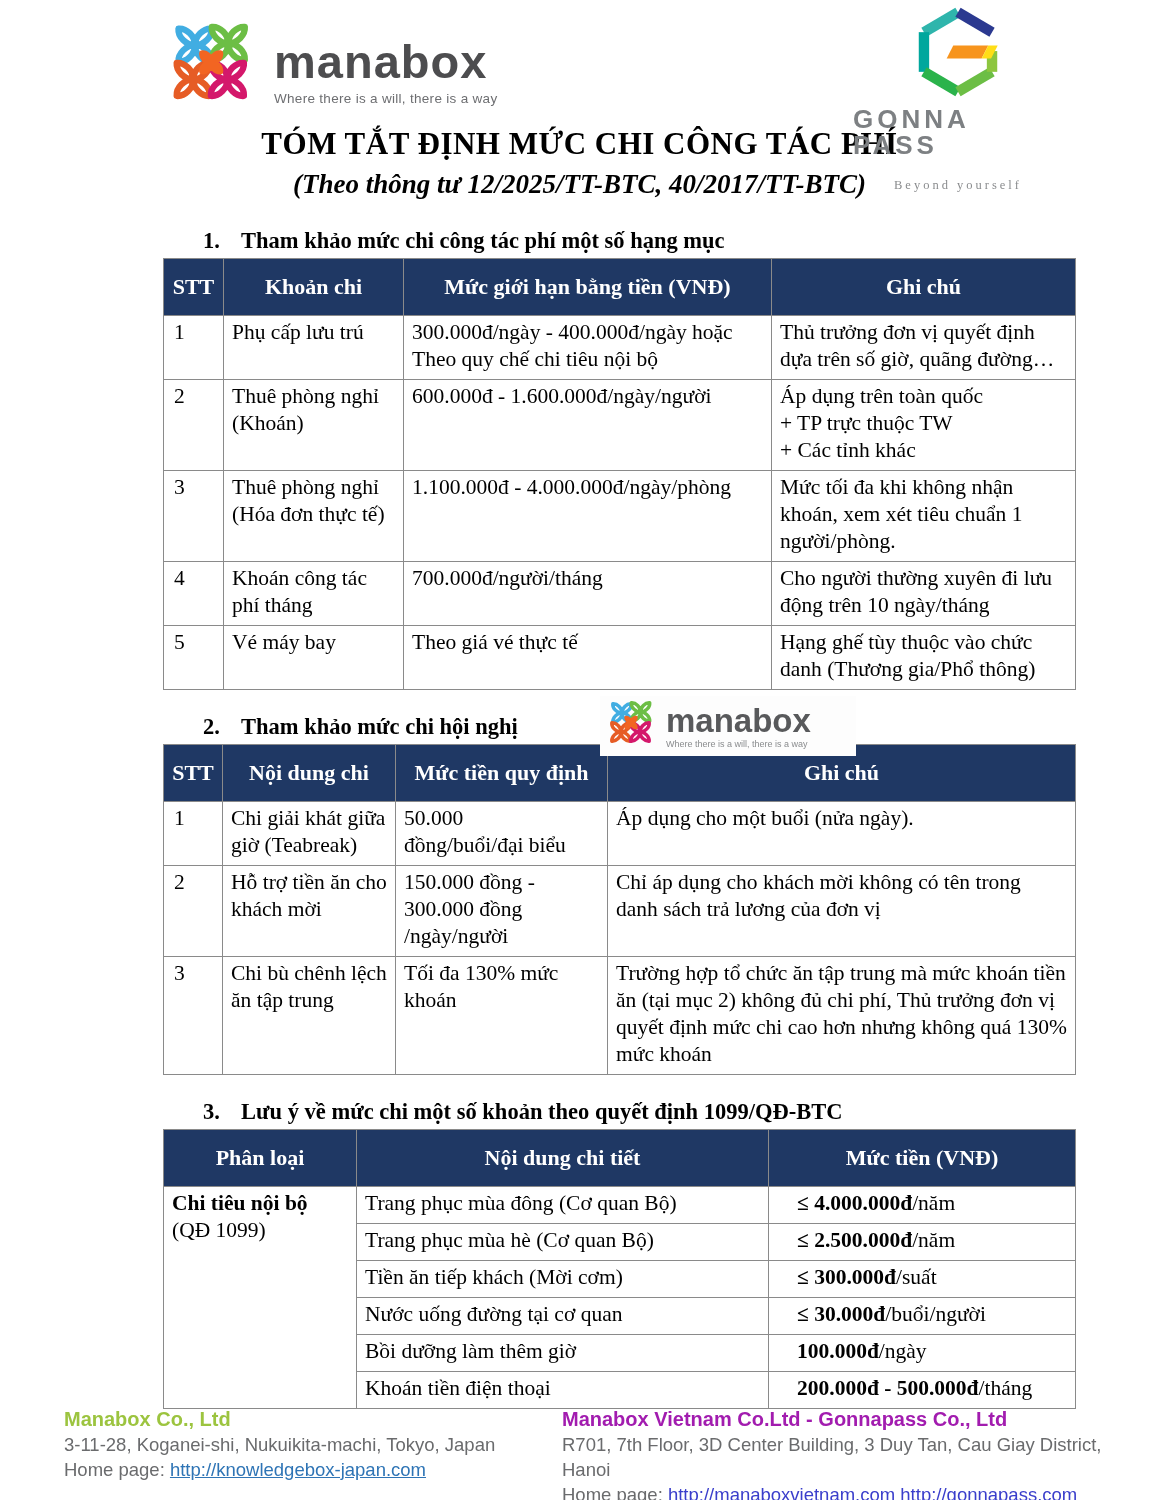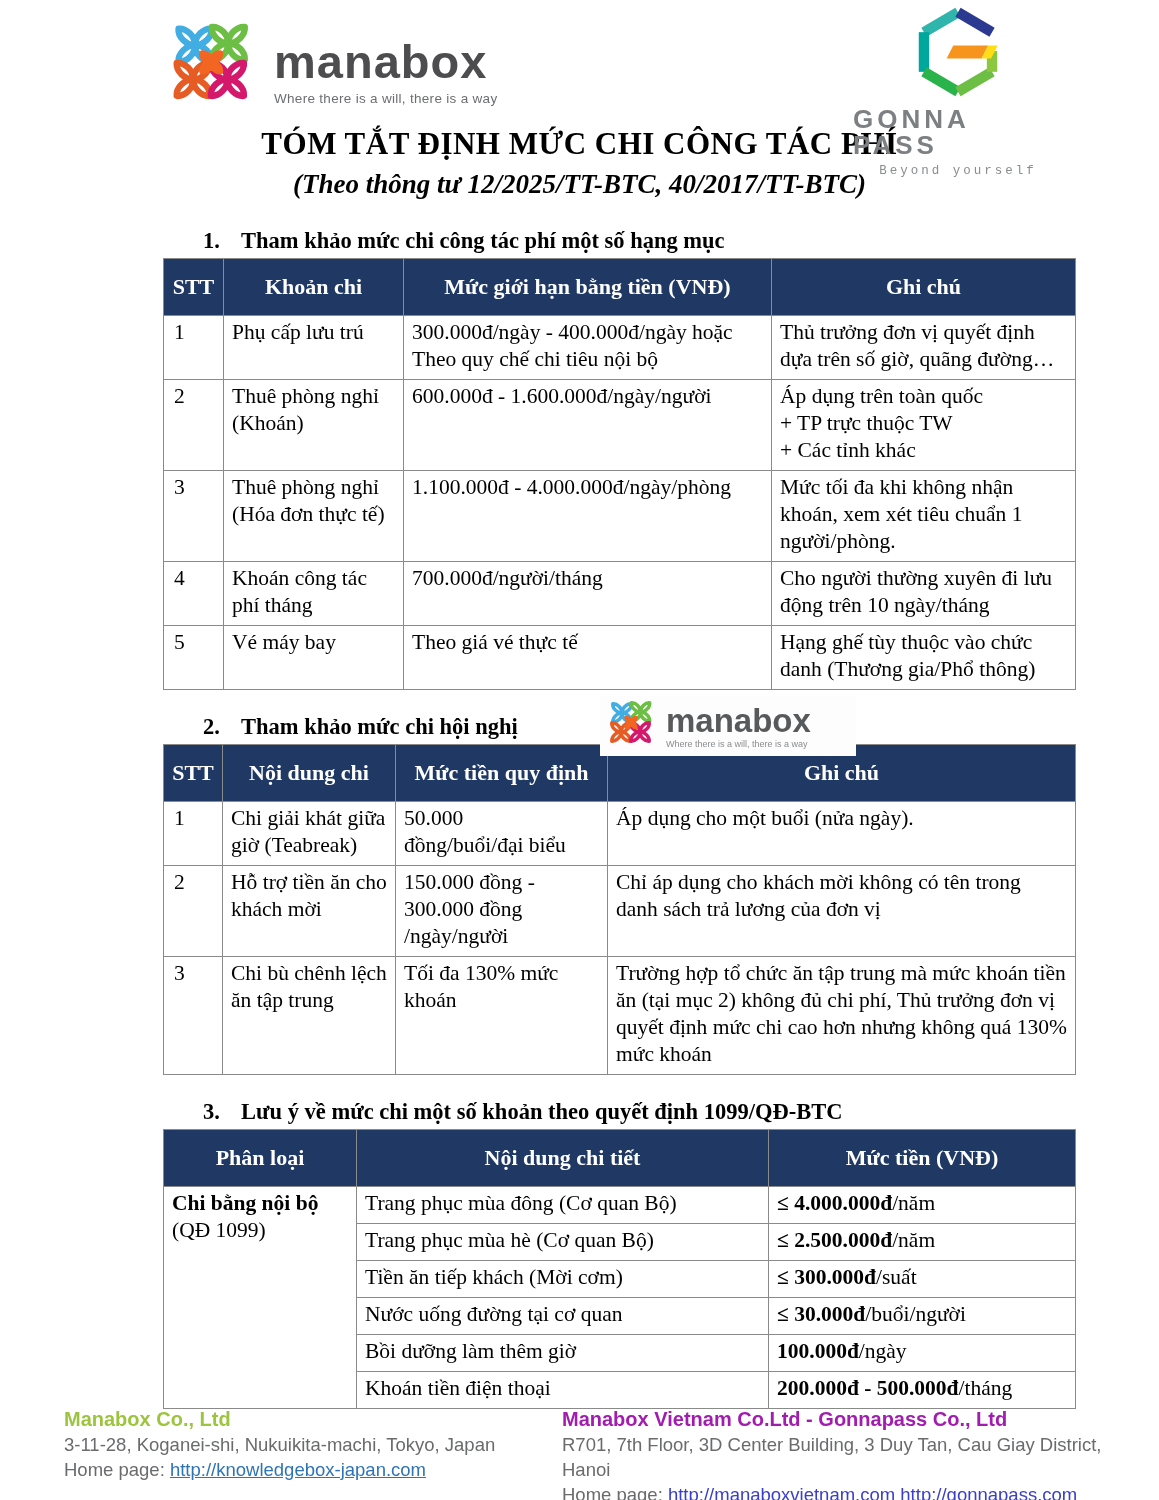--- a/index.html
+++ b/index.html
@@ -8,37 +8,37 @@
     position:relative; width:1159px; height:1500px; background:#ffffff;
     font-family:"Liberation Serif", serif; color:#000; overflow:hidden;
   }
   
   .mb-logo { position:absolute; left:166px; top:20px; display:flex; align-items:flex-start; gap:14px; }
   .mb-text { padding-top:18px; }
   .mb-word { font-family:"Liberation Sans", sans-serif; font-weight:bold; font-size:47px; color:#4d4d4f; letter-spacing:1px; line-height:1; }
   .mb-tag  { font-family:"Liberation Sans", sans-serif; font-size:13.5px; color:#6d6e71; margin-top:6px; letter-spacing:.3px; }
   .gp-logo { position:absolute; left:853px; top:4px; width:210px; display:flex; flex-direction:column; align-items:center; }
   .gp-word { font-family:"Liberation Sans", sans-serif; font-weight:bold; font-size:26px; color:#7d8083; letter-spacing:4px; line-height:1; margin-top:2px; }
-  .gp-tag  { font-family:Liberation Mono, monospace; font-size:12.5px; color:#8a8c8e; letter-spacing:3px; margin-top:6px; }
+  .gp-tag  { font-family:Liberation Serif, serif; font-size:12.5px; color:#8a8c8e; letter-spacing:3px; margin-top:20px; }
   
   .title-wrap { padding-top:126px; text-align:center; }
   .doc-title { font-size:31px; font-weight:bold; letter-spacing:.5px; }
   .doc-subtitle { font-size:27px; font-style:italic; margin-top:7px;font-weight:bold; }
   
   .content { margin-left:163px; width:912px; }
   .sec { position:relative; }
   .sec-head { font-size:22.5px; font-weight:bold; margin-left:40px; margin-bottom:4px; display:flex; }
   .sec-num { width:38px; }
   table { border-collapse:collapse; table-layout:fixed; width:912px; }
   th { background:#1f3864; color:#ffffff; font-weight:bold; font-size:22px; text-align:center; padding:15px 4px; border:1px solid #8a8a8a; }
   td { border:1px solid #8a8a8a; vertical-align:top; font-size:21.5px; line-height:27px; padding:3px 8px 6px 8px; }
   td.c-stt { padding-left:10px; }
   .t-mt { margin-top:24px; }
   .cat-bold { font-weight:bold; }
-  .amt b { font-weight:bold; }
+  .amt b { font-weight:bold;margin-left:20px; }
   
   .watermark { position:absolute; left:437px; top:-18px; width:256px; height:60px;
     background:#fdfdfd; display:flex; align-items:center; gap:8px; padding:2px 6px; z-index:3; }
   .wm-word { font-family:"Liberation Sans", sans-serif; font-weight:bold; font-size:33px; color:#58595b; line-height:1; }
   .wm-tag { font-family:"Liberation Sans", sans-serif; font-size:9px; color:#8a8c8e; margin-top:2px; white-space:nowrap; }
   
   .footer { position:absolute; top:1392px; left:0; width:1159px; font-family:"Liberation Sans", sans-serif; }
   .f-col { position:absolute; top:15px; }
   .f-left { left:64px; width:470px; }
   .f-right { left:562px; width:560px; }
@@ -257,21 +257,21 @@
             <col style="width:307px">
           </colgroup>
         <tbody>
             <tr>
           <th>Phân loại</th>
           <th>Nội dung chi tiết</th>
           <th>Mức tiền (VNĐ)</th>
         </tr>
         <tr>
           <td rowspan="6">
-            <div class="cat-bold">Chi bằng nội bộ</div>
+            <div class="cat-bold">Chi tiêu nội bộ</div>
             <div>(QĐ 1099)</div>
           </td>
           <td>Trang phục mùa đông (Cơ quan Bộ)</td>
           <td class="amt"><b>≤ 4.000.000đ</b><span>/năm</span></td>
         </tr>
         <tr>
           <td>Trang phục mùa hè (Cơ quan Bộ)</td>
           <td class="amt"><b>≤ 2.500.000đ</b><span>/năm</span></td>
         </tr>
         <tr>

